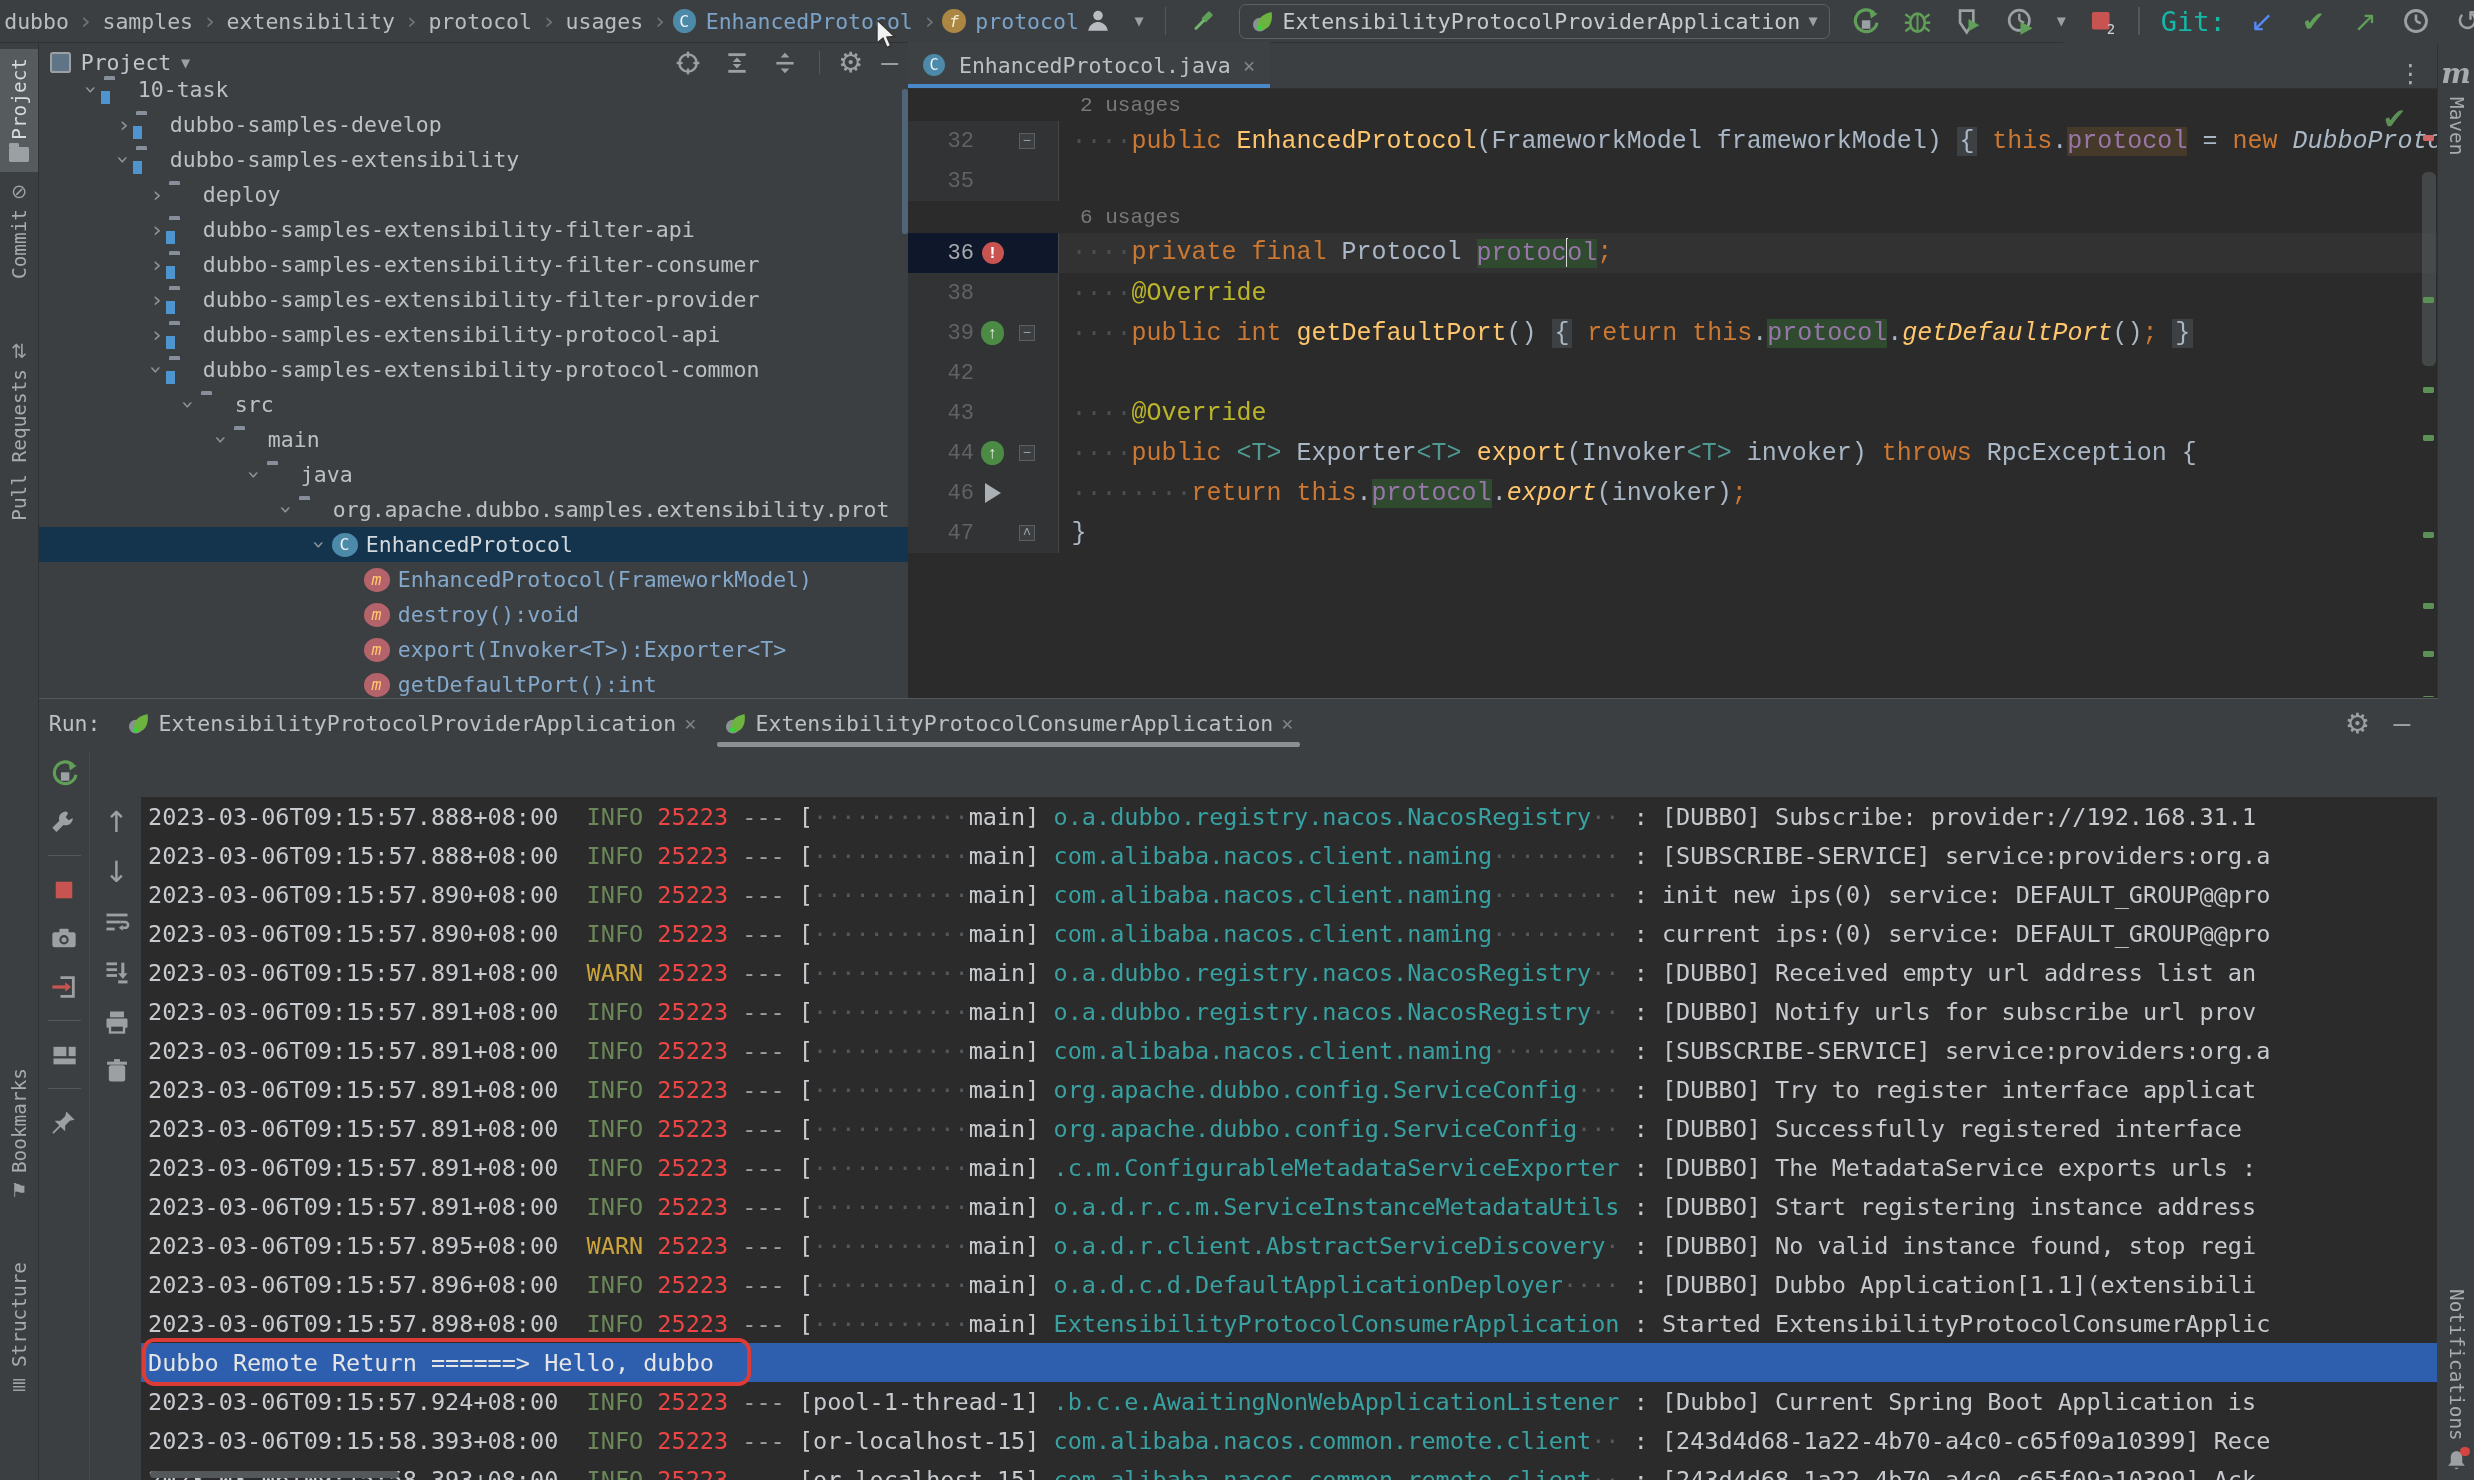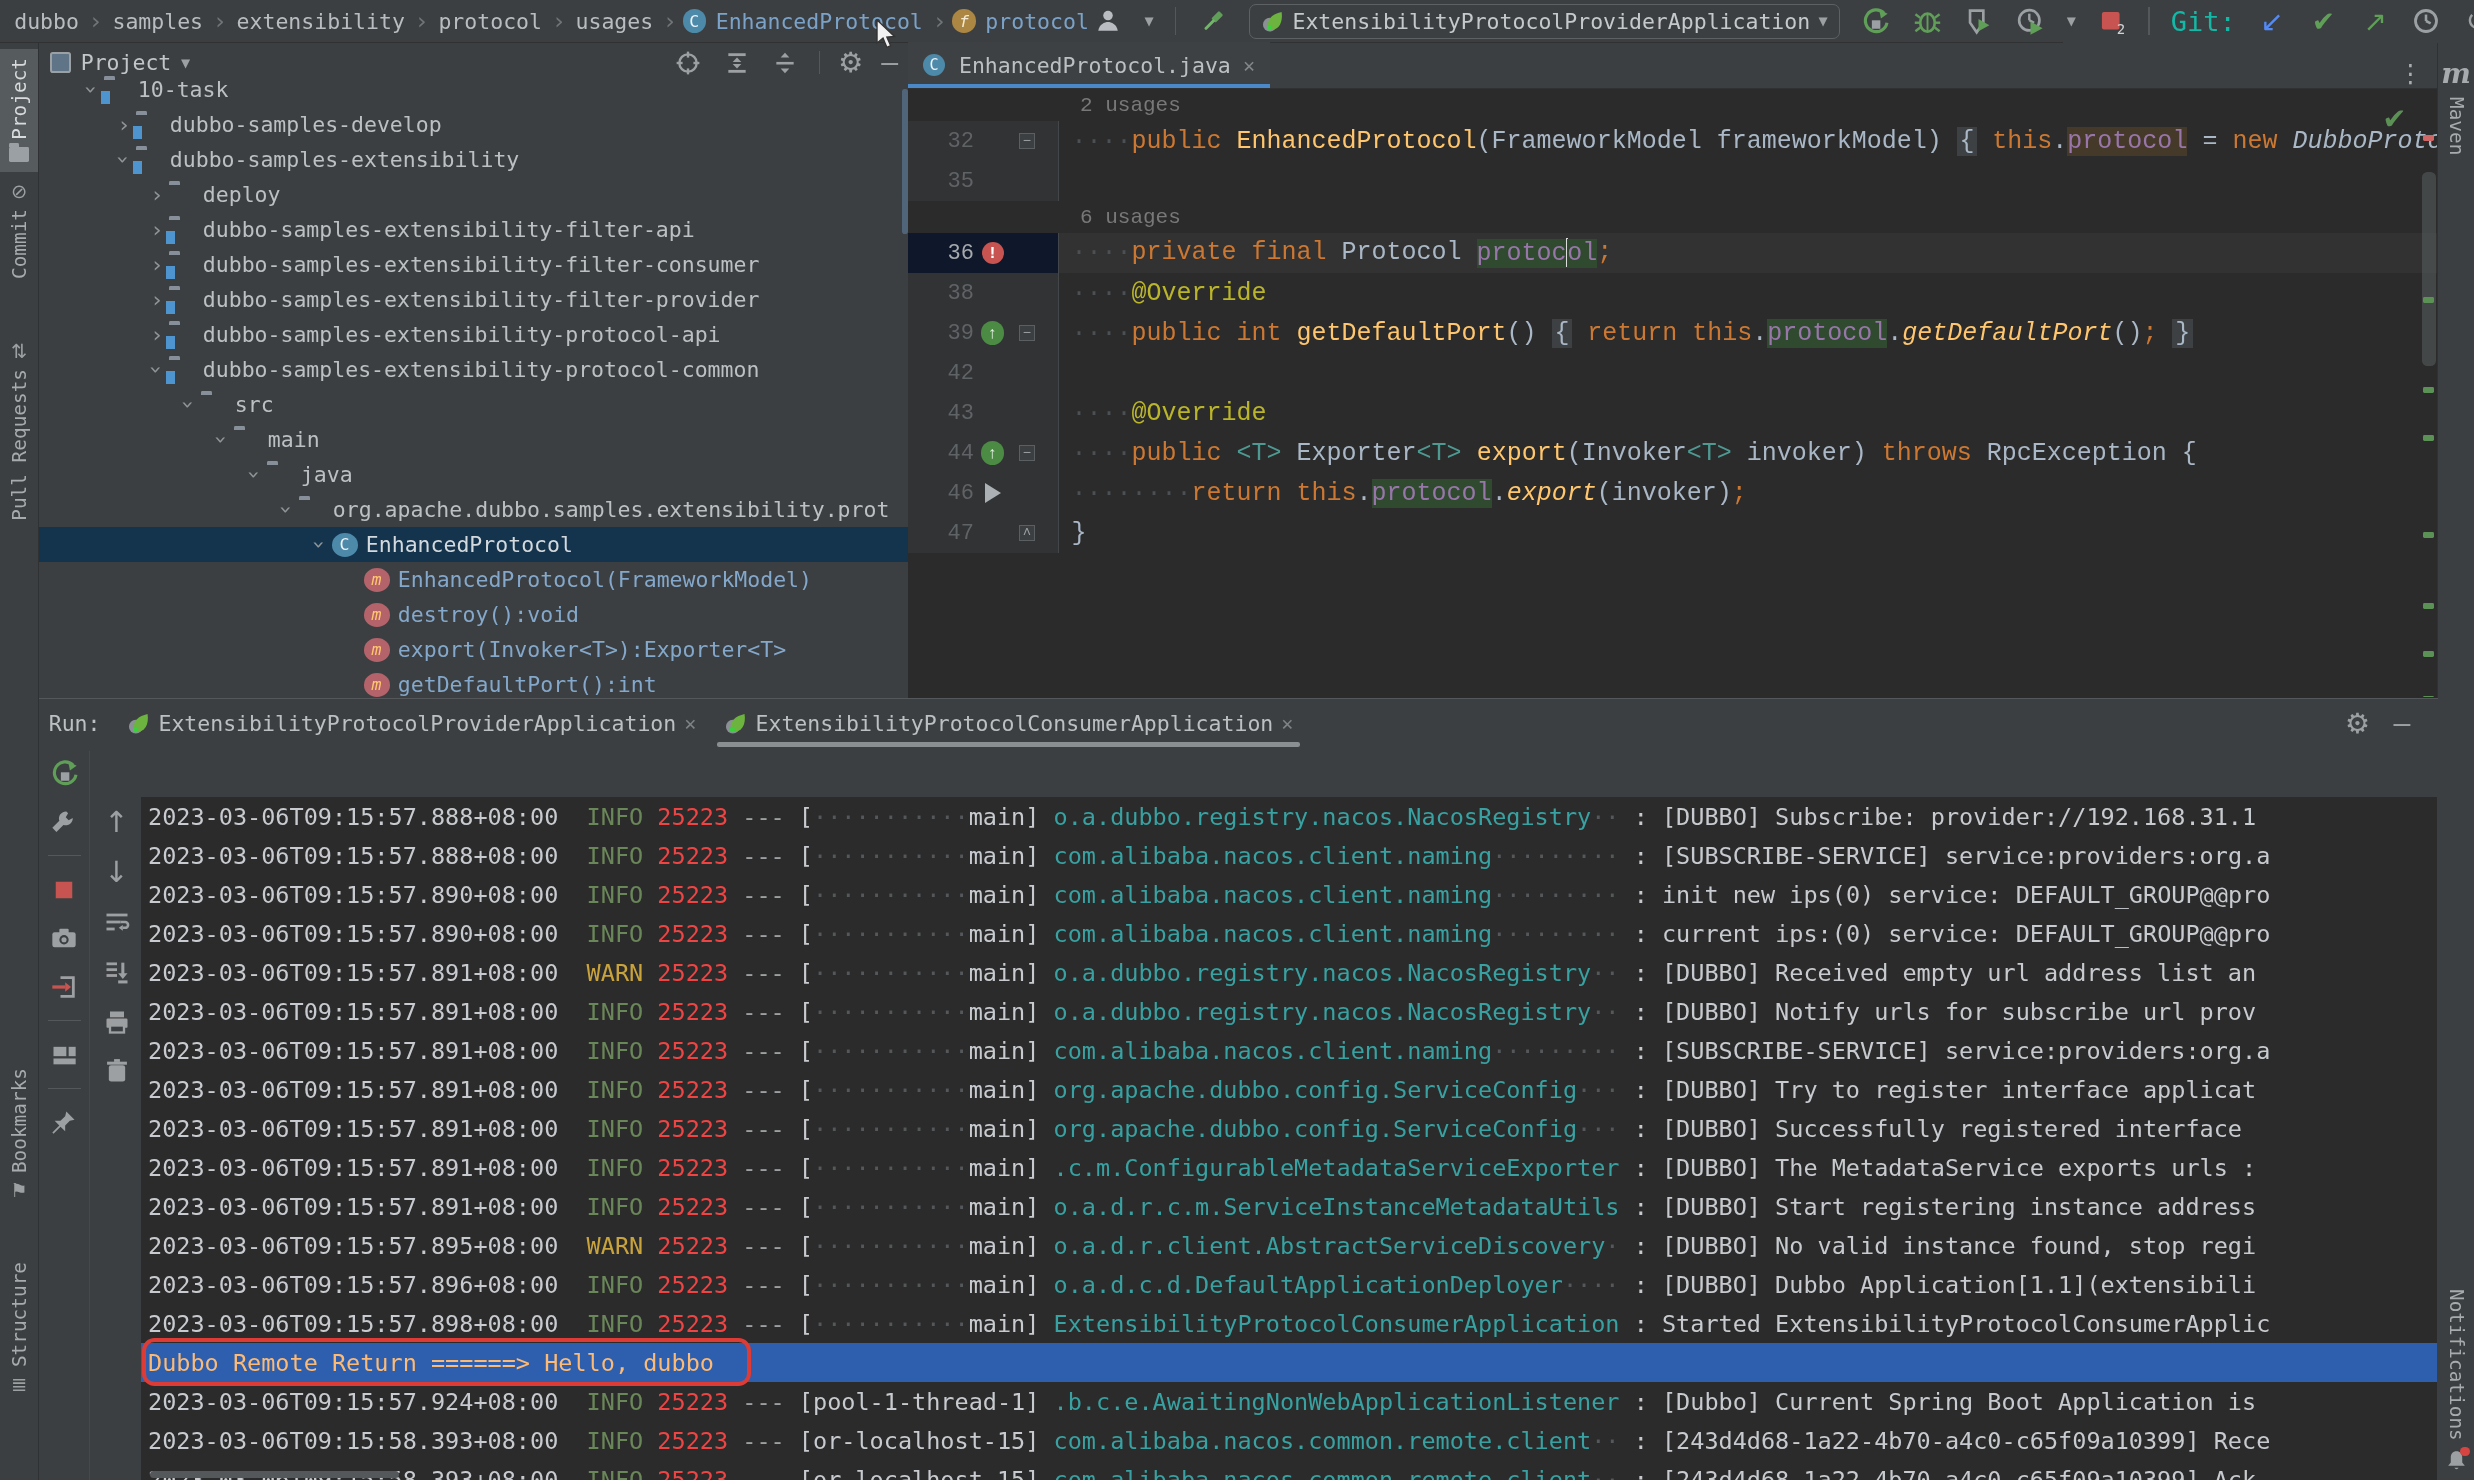--- a/index.html
+++ b/index.html
@@ -1,20 +1,20 @@
 <!DOCTYPE html>
 <html style="font-size:11px"><head>
 <meta charset="utf-8">
 <style>
   html,body{margin:0;padding:0;background:#3c3f41;width:2475px;height:1480px;overflow:hidden;
     font-family:"DejaVu Sans Mono",monospace;color:#bbbec2;-webkit-font-smoothing:antialiased;}
   *{box-sizing:border-box;}
   
   #topbar{position:absolute;left:0;top:0;width:2063px;height:43px;background:#3c3f41;
-    border-bottom:1.4px solid #2f3133;display:flex;align-items:center;padding:0 10px;white-space:nowrap;}
+    border-bottom:1.4px solid #2f3133;display:flex;align-items:center;padding:0 0;white-space:nowrap;}
   .bc{display:flex;align-items:center;font-size:21.5px;color:#b9bdc1;}
   .bc-item{margin:0 4.2px;}
   .bc-sep{color:#6f7577;margin:0 5.5px;font-size:23.5px;}
   .bc-blue{color:#7ba3c9;}
   .cicon{display:inline-flex;align-items:center;justify-content:center;width:23.5px;height:23.5px;border-radius:50%;
     background:#4d89a9;color:#eaf3f9;font-size:16.6px;margin-right:5.5px;vertical-align:middle;}
   .ficon{background:#ab8743;color:#f4ead2;font-style:italic;}
   .right-cluster{margin-left:auto;display:flex;align-items:center;gap:21px;}
   .vsep{width:1.4px;height:28px;background:#55585a;}
   .runcombo{display:flex;align-items:center;gap:8.3px;border:1.4px solid #5e6163;border-radius:7px;
@@ -109,21 +109,21 @@
   #runbody{position:absolute;left:0;top:98px;width:2399px;height:684px;}
   #outercol{position:absolute;left:0;top:-46px;width:51px;height:730px;border-right:1.4px solid #46494b;
     display:flex;flex-direction:column;align-items:center;padding-top:7px;gap:18px;}
   #gutcol{position:absolute;left:53px;top:0;width:50px;height:684px;border-right:1.4px solid #46494b;
     display:flex;flex-direction:column;align-items:center;padding-top:9.7px;gap:19.4px;}
   .tdiv{width:33px;height:1.4px;background:#55585a;}
   #console{position:absolute;left:102px;top:0;width:2296px;height:684px;background:#2b2b2b;overflow:hidden;font-size:23.5px;}
   .crow{height:39px;display:flex;align-items:center;white-space:pre;padding-left:7px;color:#c7cace;}
   .crow .lv-info{color:#6a8759;} .crow .lv-warn{color:#c9a33c;}
   .crow .pid{color:#ef4444;} .crow .lg{color:#38a1a1;} .crow .pad{color:#54585b;} .crow .sep{color:#9da0a2;}
-  .crow.hi{background:#2d5fae;color:#fdba74;position:relative;}
+  .crow.hi{background:#2d5fae;color:#e5e5e5;position:relative;}
   .annbox{position:absolute;left:1.4px;top:-5.5px;width:609px;height:48px;border:4.2px solid #dd3b35;border-radius:12.5px;}
   #consb{position:absolute;left:111px;bottom:2.8px;width:249px;height:7px;background:#55585b;border-radius:3.5px;}
   .bell{position:relative;}
   .belldot{position:absolute;right:-1.4px;top:-1.4px;width:9.7px;height:9.7px;border-radius:50%;background:#d64541;}
   svg{display:block;}
   .mouse{position:absolute;left:874px;top:19.4px;z-index:50;}
 </style>
 </head>
 <body>
 

